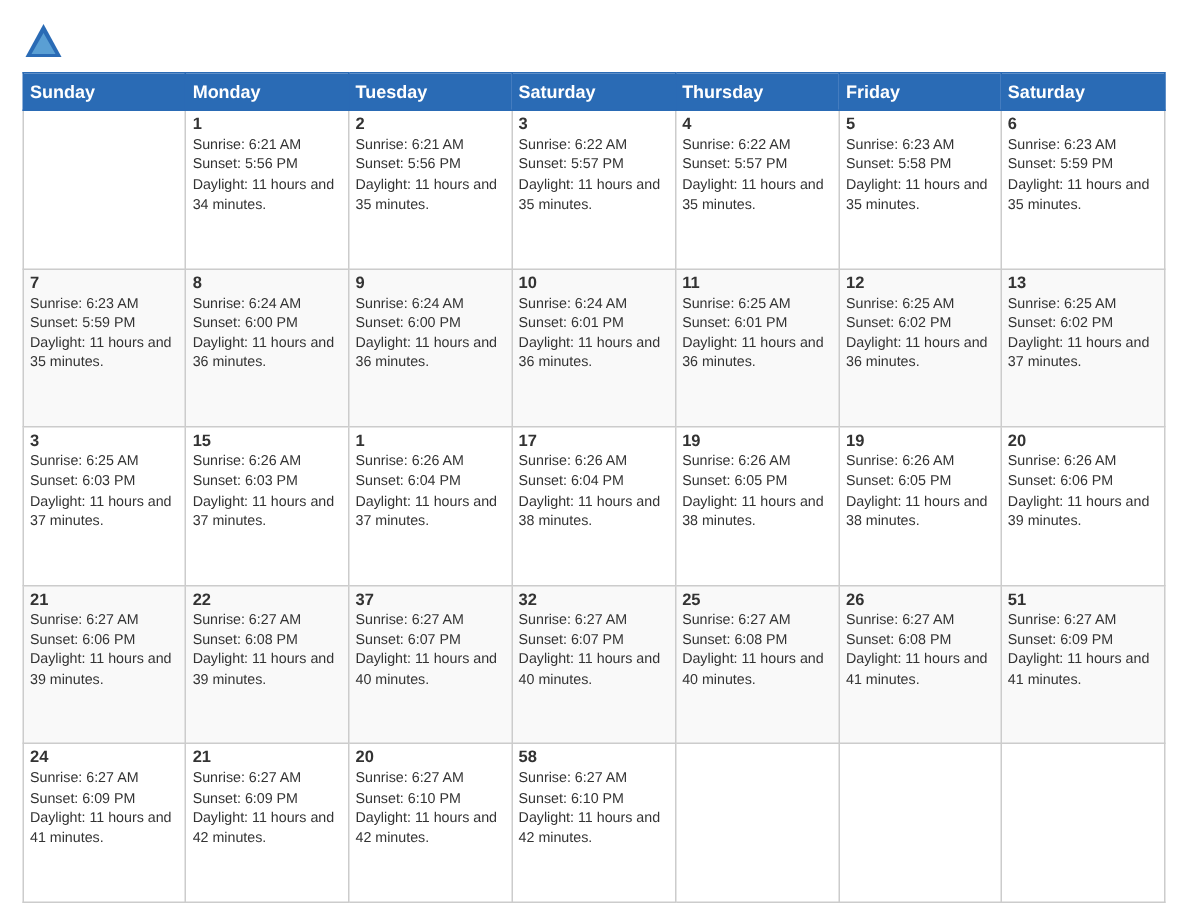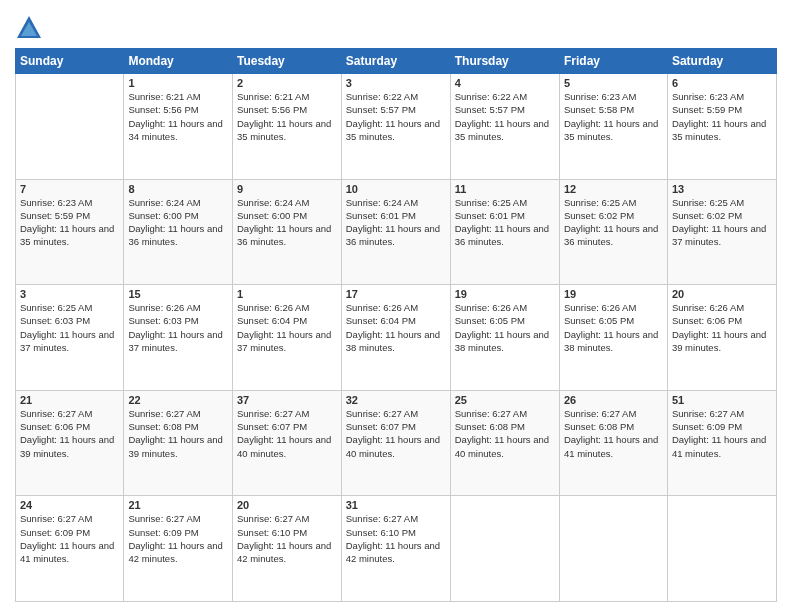--- a/index.html
+++ b/index.html
@@ -261,21 +261,21 @@
           </td>
           <td>
             <div class="day-number">21</div>
             <div class="day-info">Sunrise: 6:27 AM<br>Sunset: 6:09 PM<br>Daylight: 11 hours and 42 minutes.</div>
           </td>
           <td>
             <div class="day-number">20</div>
             <div class="day-info">Sunrise: 6:27 AM<br>Sunset: 6:10 PM<br>Daylight: 11 hours and 42 minutes.</div>
           </td>
           <td>
-            <div class="day-number">31</div>
+            <div class="day-number">58</div>
             <div class="day-info">Sunrise: 6:27 AM<br>Sunset: 6:10 PM<br>Daylight: 11 hours and 42 minutes.</div>
           </td>
           <td class="empty-cell"></td>
           <td class="empty-cell"></td>
           <td class="empty-cell"></td>
         </tr>
       </tbody>
   </table>
 </div>
 

